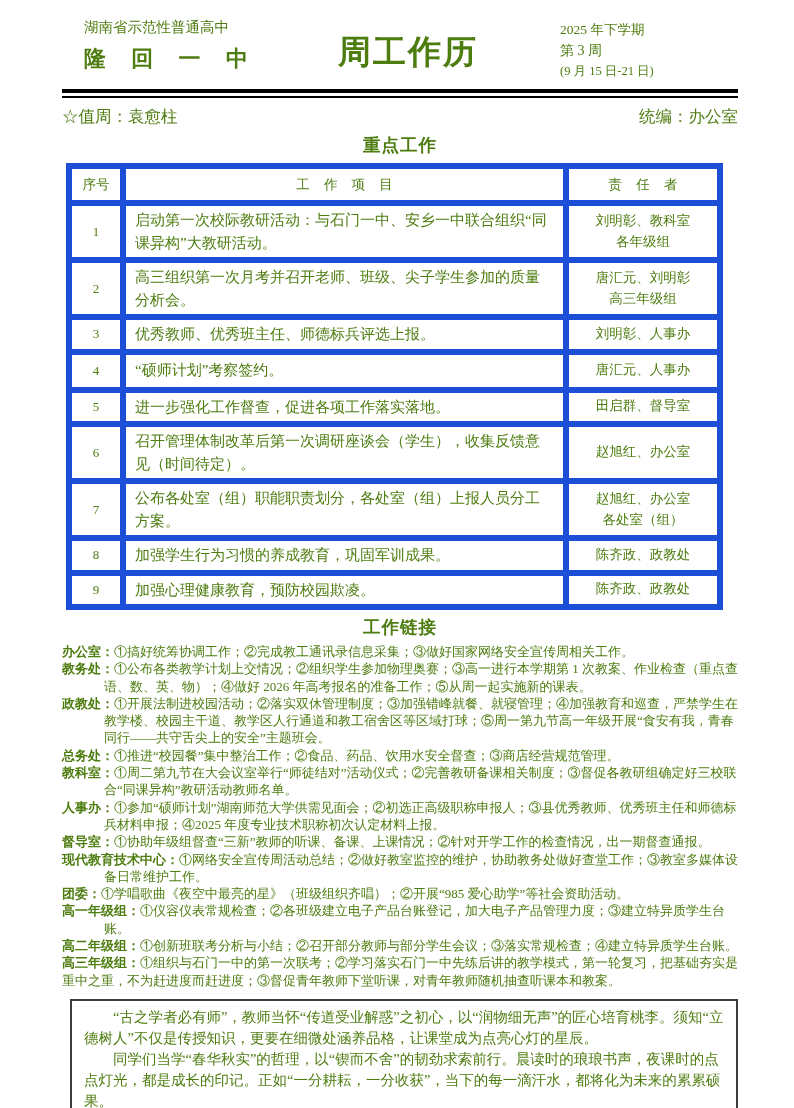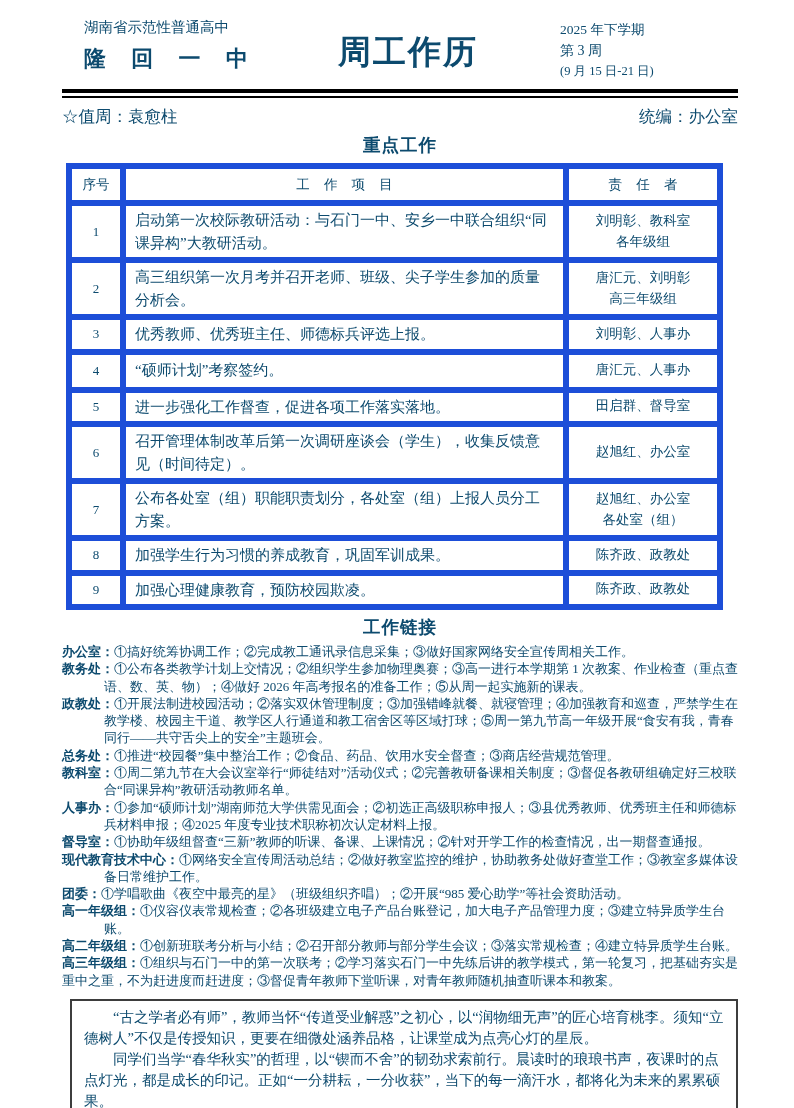--- a/index.html
+++ b/index.html
@@ -1,18 +1,18 @@
 <!DOCTYPE html>
 <html><head>
 <meta charset="utf-8">
 <style>
   html,body { margin:0; padding:0; background:#fff; }
   .page {
     position:relative; width:794px; height:1108px; overflow:hidden;
-    background:#fff; color:#0c4a6e; box-sizing:border-box;
+    background:#fff; color:#4d7c0f; box-sizing:border-box;
     padding:18px 56px 12px 62px;
     font-family:"Liberation Serif","DejaVu Serif",serif;
   }
   .hei { font-family:"Liberation Sans","DejaVu Sans",sans-serif; font-weight:bold; }
 
   
   .header { display:flex; align-items:flex-start; }
   .header-left { margin-left:22px; width:172px; flex:0 0 auto; }
   .school-type { font-size:14.5px; white-space:nowrap; }
   .school-name { font-size:22px; font-weight:bold; white-space:nowrap;

